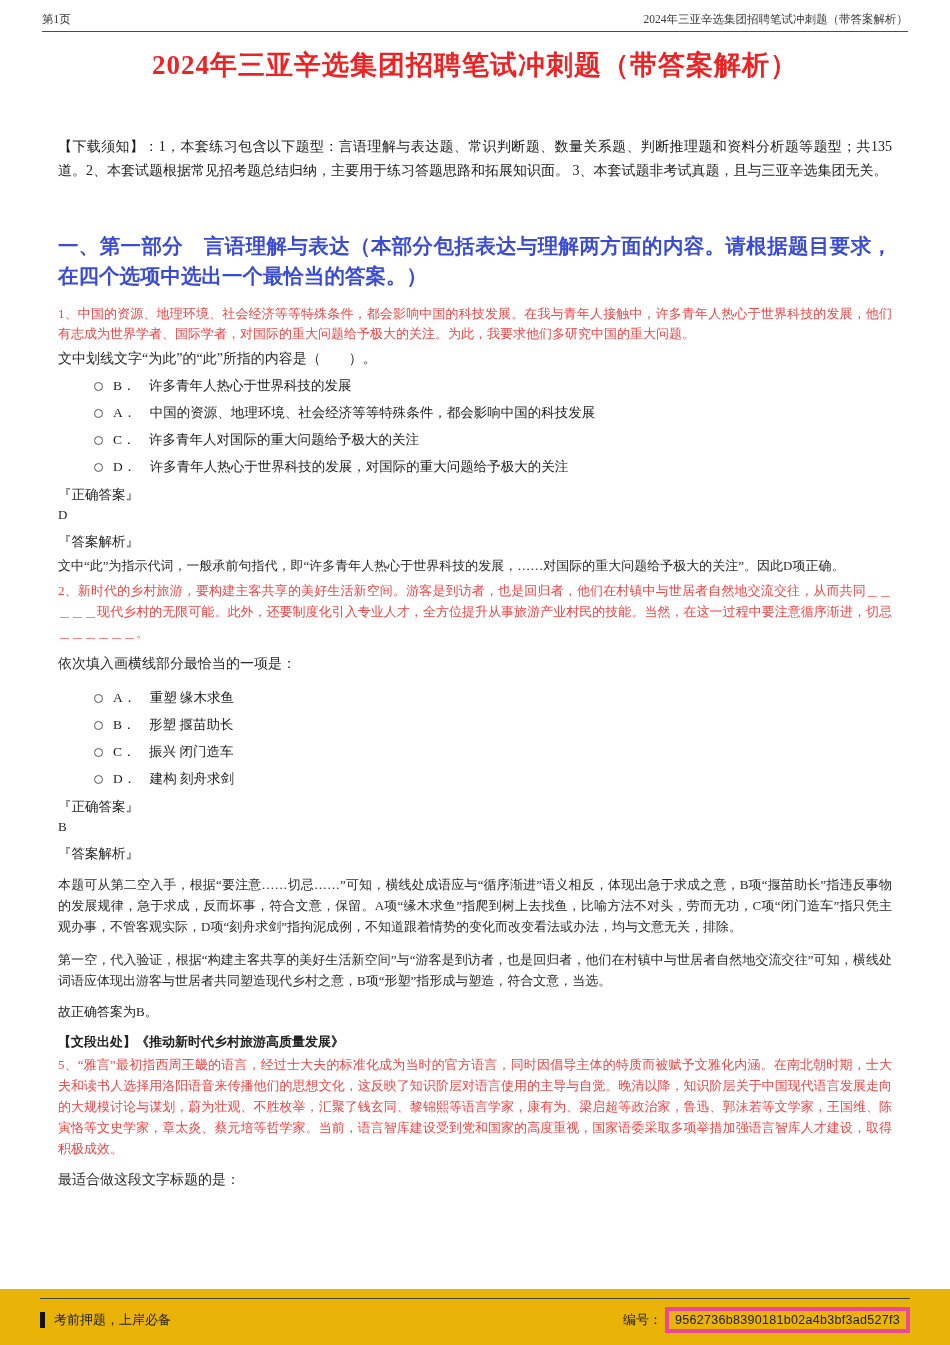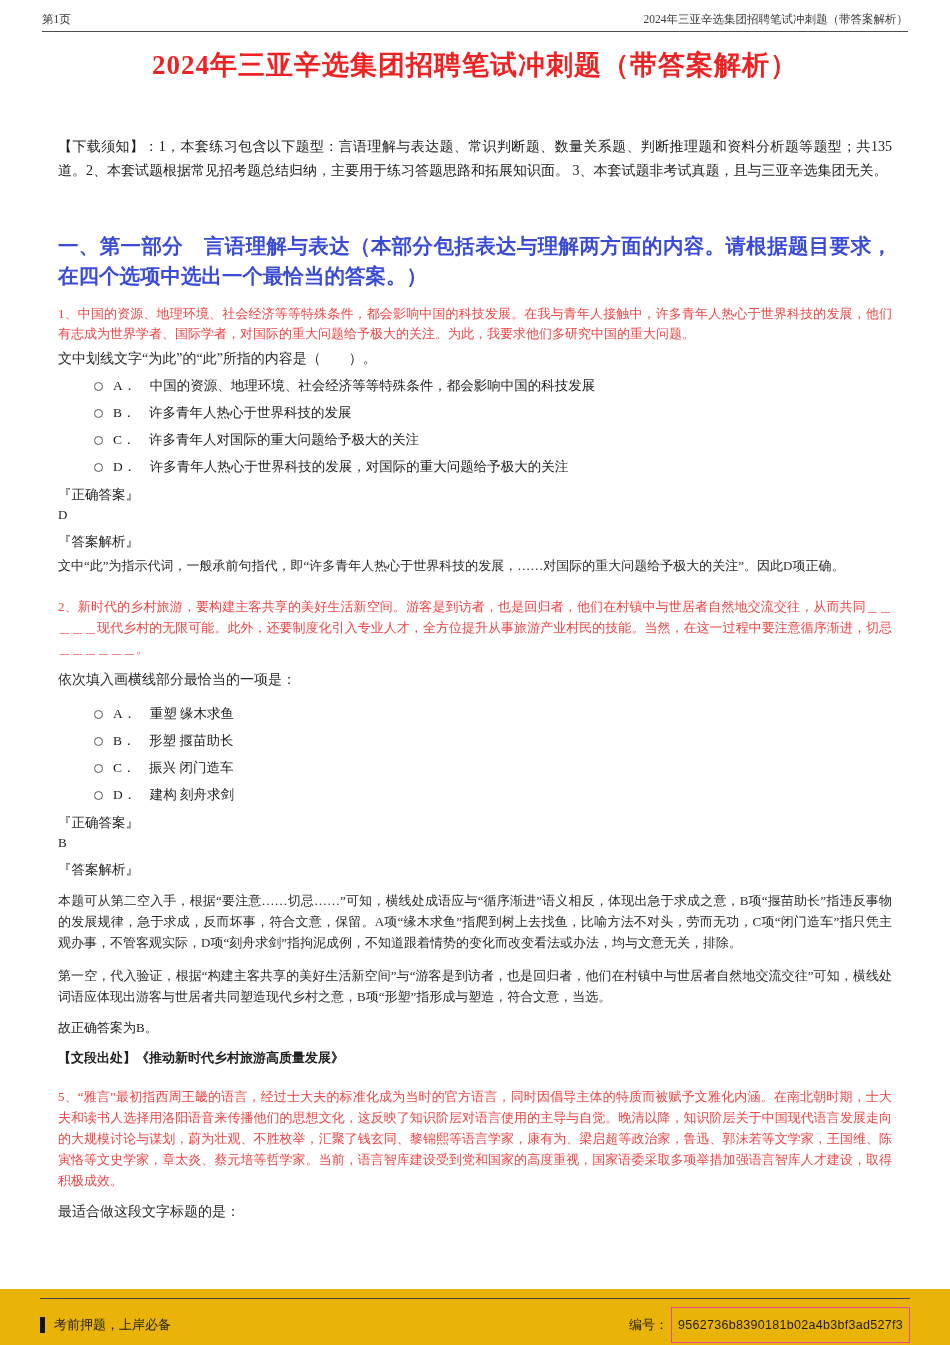--- a/index.html
+++ b/index.html
@@ -26,21 +26,21 @@
   .main-title {
     text-align:center; font-size:27px; font-weight:bold; line-height:1.45;
     color:#ee2222; letter-spacing:1px;
   }
   .notice { margin-top:50px; font-size:14px; line-height:1.68; text-align:justify; color:#1c1c1c; }
   .section-heading {
     margin-top:50px; font-size:20.5px; font-weight:bold; line-height:1.45;
     color:#3a4bd8; text-align:justify;
   }
   .question-1 { margin-top:12px; }
-  .question-2, .question-3 { margin-top:20px; }
+  .question-2, .question-3 { margin-top:4px; }
   .stem { font-size:13px; line-height:1.6; text-align:justify; color:#ef4444; }
   .sub { margin-top:5px; font-size:14px; color:#2a2a2a; }
   .sub-spaced { margin-top:12px; }
   .options { margin:9px 0 0 36px; }
   .options-spaced { margin-top:16px; }
   .option { display:flex; align-items:center; margin-bottom:9px; font-size:13.5px; color:#222; }
   .radio {
     width:9px; height:9px; border:1px solid #555; border-radius:50%;
     margin-right:10px; flex:none; background:#fff; display:inline-block; cursor:pointer;
   }
@@ -59,21 +59,21 @@
     border-top:1.3px solid #444;
   }
   .page-footer {
     position:absolute; left:40px; right:40px; top:18px;
     display:flex; justify-content:space-between; align-items:center;
     font-size:13px; color:#1c1c1c;
   }
   .slogan { border-left:5px solid #141414; padding-left:9px; line-height:1.3; }
   .code-wrap { display:flex; align-items:center; }
   .code-box {
-    border:1px solid #ec4899; padding:10px 6px; margin-left:3px;
+    border:4px solid #ec4899; padding:2px 6px; margin-left:3px;
     font-size:12.5px; letter-spacing:0.3px;
     font-family:"Liberation Sans","DejaVu Sans",sans-serif;
   }
 </style>
 </head>
 <body>
 
 <div class="page-header">
   <span>第1页</span>
   <span>2024年三亚辛选集团招聘笔试冲刺题（带答案解析）</span>
@@ -87,25 +87,25 @@
   <p class="notice">【下载须知】：1，本套练习包含以下题型：言语理解与表达题、常识判断题、数量关系题、判断推理题和资料分析题等题型；共135道。2、本套试题根据常见招考题总结归纳，主要用于练习答题思路和拓展知识面。 3、本套试题非考试真题，且与三亚辛选集团无关。</p>
 
   <h2 class="section-heading">一、第一部分　言语理解与表达（本部分包括表达与理解两方面的内容。请根据题目要求，在四个选项中选出一个最恰当的答案。）</h2>
 
   <section class="question-1">
     <p class="stem">1、中国的资源、地理环境、社会经济等等特殊条件，都会影响中国的科技发展。在我与青年人接触中，许多青年人热心于世界科技的发展，他们有志成为世界学者、国际学者，对国际的重大问题给予极大的关注。为此，我要求他们多研究中国的重大问题。</p>
     <p class="sub">文中划线文字“为此”的“此”所指的内容是（　　）。</p>
     <div class="options">
       <div class="option">
         <span class="radio"></span>
-        <span>A．　中国的资源、地理环境、社会经济等等特殊条件，都会影响中国的科技发展</span>
+        <span>B．　许多青年人热心于世界科技的发展</span>
       </div>
       <div class="option">
         <span class="radio"></span>
-        <span>B．　许多青年人热心于世界科技的发展</span>
+        <span>A．　中国的资源、地理环境、社会经济等等特殊条件，都会影响中国的科技发展</span>
       </div>
       <div class="option">
         <span class="radio"></span>
         <span>C．　许多青年人对国际的重大问题给予极大的关注</span>
       </div>
       <div class="option">
         <span class="radio"></span>
         <span>D．　许多青年人热心于世界科技的发展，对国际的重大问题给予极大的关注</span>
       </div>
     </div>

